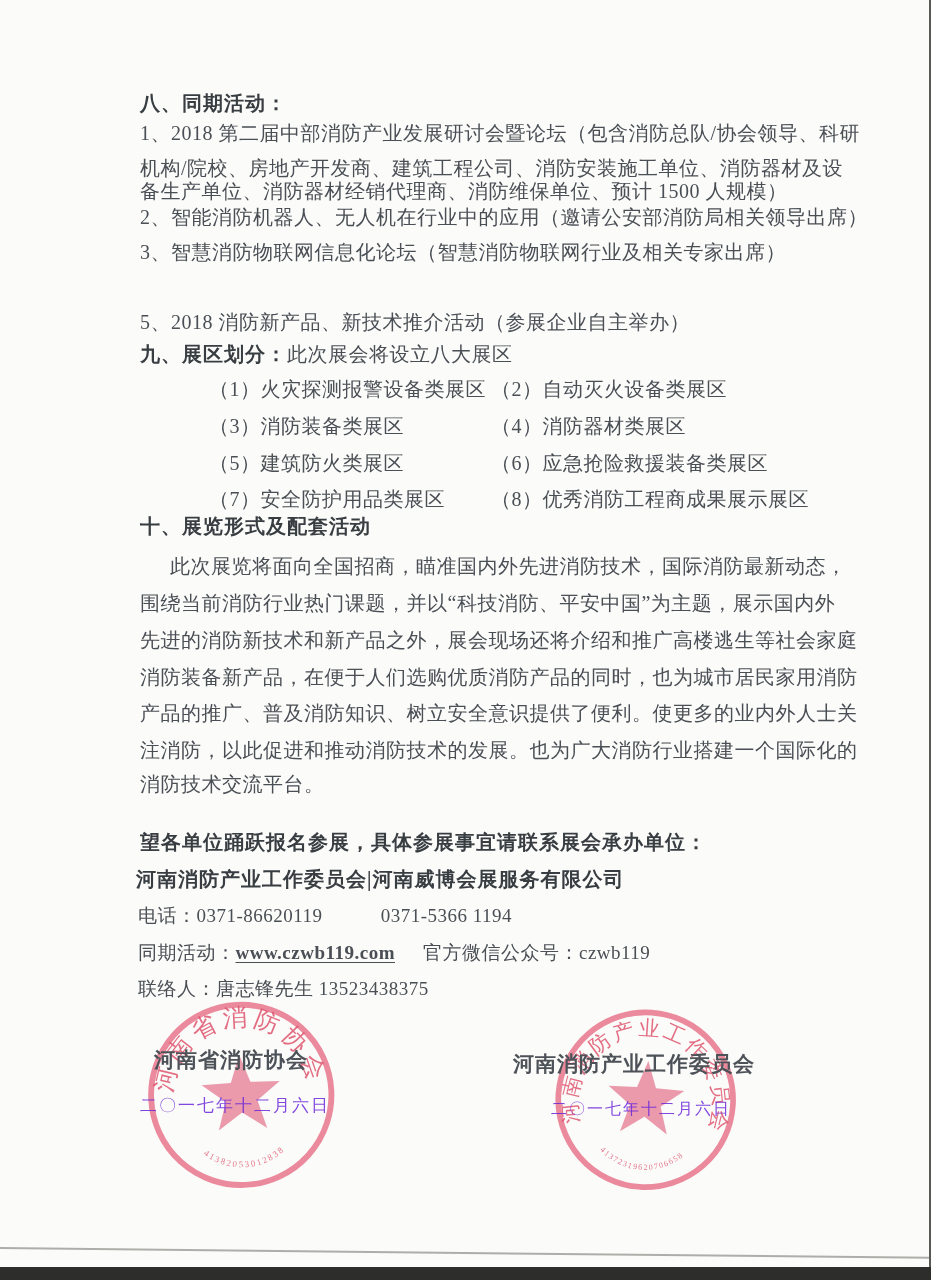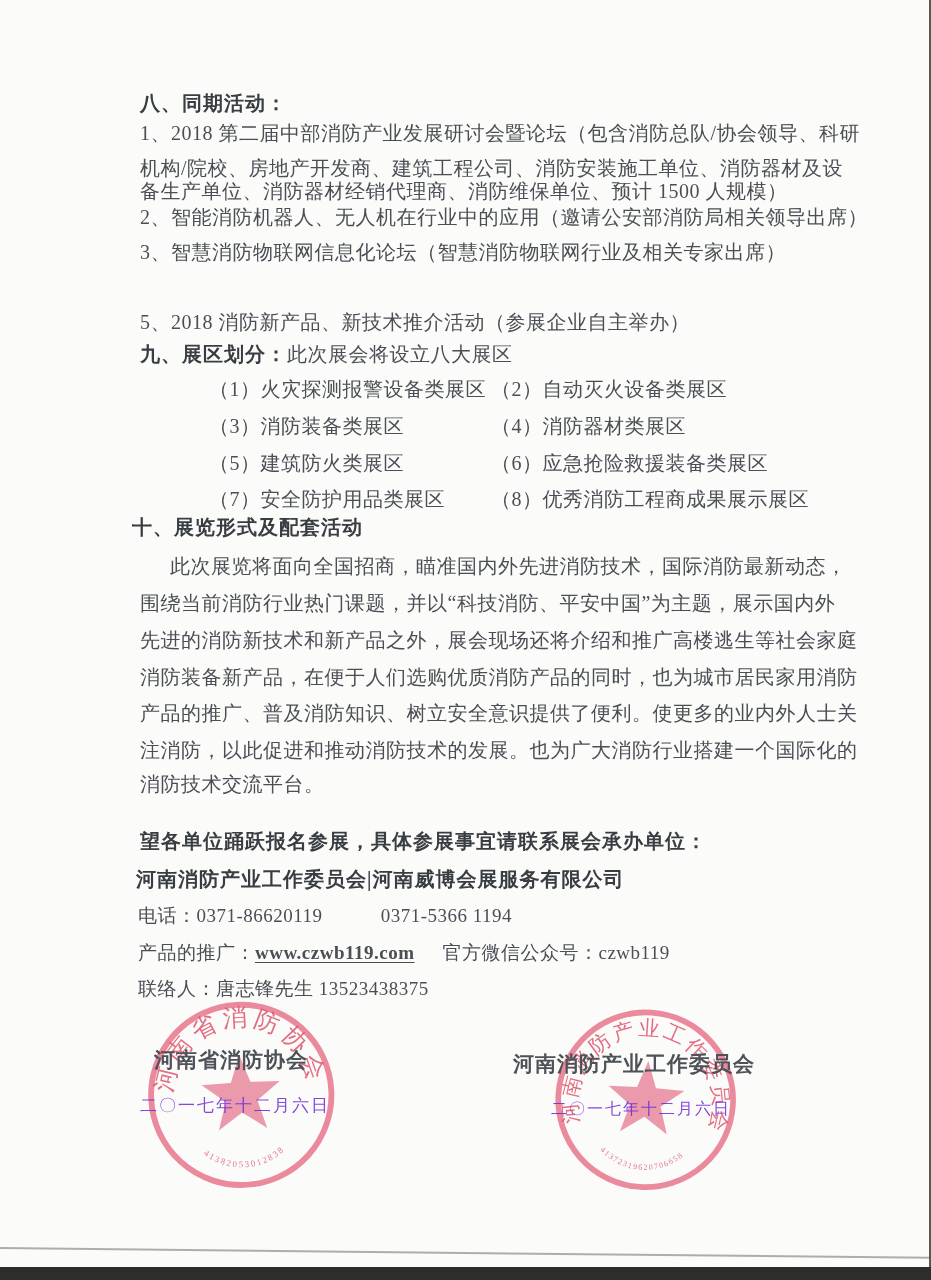--- a/index.html
+++ b/index.html
@@ -47,38 +47,38 @@
   </div>
   <div class="line zone" style="left:200px;top:378px;">（1）火灾探测报警设备类展区</div>
   <div class="line zone" style="left:482px;top:378px;">（2）自动灭火设备类展区</div>
   <div class="line zone" style="left:200px;top:415px;">（3）消防装备类展区</div>
   <div class="line zone" style="left:482px;top:415px;">（4）消防器材类展区</div>
   <div class="line zone" style="left:200px;top:452px;">（5）建筑防火类展区</div>
   <div class="line zone" style="left:482px;top:452px;">（6）应急抢险救援装备类展区</div>
   <div class="line zone" style="left:200px;top:488px;">（7）安全防护用品类展区</div>
   <div class="line zone" style="left:482px;top:488px;">（8）优秀消防工程商成果展示展区</div>
 
-  <div class="line h" style="left:132px;top:516px;">十、展览形式及配套活动</div>
+  <div class="line h" style="left:140px;top:516px;font-family:Liberation Mono, monospace;">十、展览形式及配套活动</div>
   <div class="line indent-first" style="left:140px;top:555px;">此次展览将面向全国招商，瞄准国内外先进消防技术，国际消防最新动态，</div>
   <div class="line" style="left:140px;top:592px;">围绕当前消防行业热门课题，并以“科技消防、平安中国”为主题，展示国内外</div>
   <div class="line" style="left:140px;top:629px;">先进的消防新技术和新产品之外，展会现场还将介绍和推广高楼逃生等社会家庭</div>
   <div class="line" style="left:140px;top:666px;">消防装备新产品，在便于人们选购优质消防产品的同时，也为城市居民家用消防</div>
   <div class="line" style="left:140px;top:702px;">产品的推广、普及消防知识、树立安全意识提供了便利。使更多的业内外人士关</div>
   <div class="line" style="left:140px;top:739px;">注消防，以此促进和推动消防技术的发展。也为广大消防行业搭建一个国际化的</div>
   <div class="line" style="left:140px;top:773px;">消防技术交流平台。</div>
 
-  <div class="line bold-line" style="left:140px;top:831px;font-size:20px;font-family:Liberation Mono, monospace;">望各单位踊跃报名参展，具体参展事宜请联系展会承办单位：</div>
+  <div class="line bold-line" style="left:140px;top:831px;font-size:20px;">望各单位踊跃报名参展，具体参展事宜请联系展会承办单位：</div>
   <div class="line bold-line" style="left:136px;top:868px;font-size:20px;">河南消防产业工作委员会|河南威博会展服务有限公司</div>
 
   <div class="line contact-line" style="left:138px;top:905px;">
     <span>电话：</span><span>0371-86620119</span><span class="gap"></span><span>0371-5366 1194</span>
   </div>
 
   <div class="line contact-line" style="left:138px;top:942px;">
-    <span>产品的推广：</span><span class="underline" style="font-weight:bold;">www.czwb119.com</span><span class="gap-sm"></span><span>官方微信公众号：</span><span>czwb119</span>
+    <span>同期活动：</span><span class="underline" style="font-weight:bold;">www.czwb119.com</span><span class="gap-sm"></span><span>官方微信公众号：</span><span>czwb119</span>
   </div>
 
   <div class="line contact-line" style="left:138px;top:978px;">
     <span>联络人：</span><span>唐志锋先生 13523438375</span>
   </div>
 
   <div class="stamp" style="left:143px;top:992px;transform:rotate(-3deg);">
     <svg width="196" height="196" viewBox="0 0 200 200">
       <circle cx="100" cy="105" r="92" fill="none" stroke="#e4647c" stroke-width="6" opacity="0.75"></circle>
       <defs>

